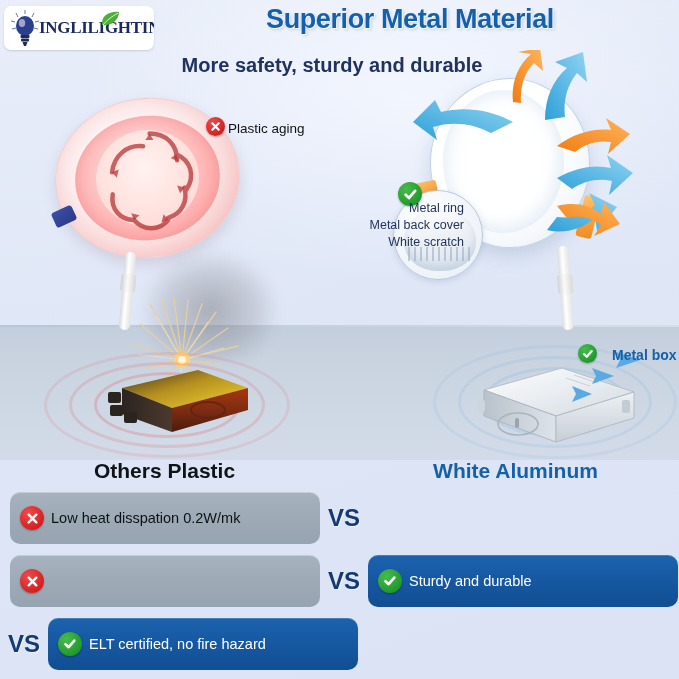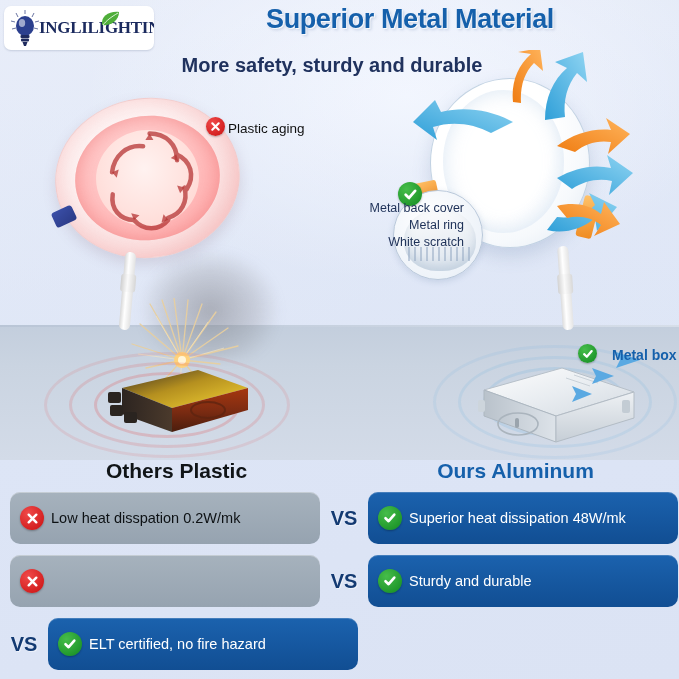--- a/index.html
+++ b/index.html
@@ -191,21 +191,21 @@
   }
   .tag-plastic{left:206px;top:117px;}
   .tag-metalbox{left:578px;top:344px;color:#1560ab;font-weight:700;font-size:14px;gap:15px;}
   .tag-check-callout{position:absolute;left:398px;top:182px;}
 
   
   .col-head{
     position:absolute;top:459px;font-size:21px;font-weight:700;
     text-align:center;
   }
-  .col-head.left{left:54px;width:245px;color:#101417;}
+  .col-head.left{left:42px;width:245px;color:#101417;}
   .col-head.right{left:388px;width:255px;color:#1560ab;}
 
   .rows{position:absolute;left:0;top:492px;width:679px;}
   .row{
     display:flex;align-items:center;height:52px;margin-bottom:11px;
   }
   .panel{
     display:flex;align-items:center;gap:7px;height:52px;box-sizing:border-box;
     border-radius:10px;padding:0 10px;font-size:14.5px;
   }
@@ -215,21 +215,21 @@
     color:#0d1114;
     box-shadow:inset 0 1px 0 rgba(255,255,255,.35);
   }
   .panel.good{
     width:310px;
     background:linear-gradient(180deg,#1b62ae,#114e93);
     color:#ffffff;
     box-shadow:inset 0 1px 0 rgba(255,255,255,.18);
   }
   .vs{
-    width:48px;text-align:center;font-size:20px;font-weight:700;color:#133a72;
+    width:48px;text-align:center;font-size:24px;font-weight:700;color:#133a72;
     text-shadow:1px 1px 0 rgba(255,255,255,.5);
   }
   .panel .label{line-height:17px;}
 </style>
 </head>
 <body>
 
 <div id="page">
 
   <div class="wall"></div>
@@ -385,22 +385,22 @@
     </div>
   </div>
 
   <span class="badge v tag-check-callout" style="width:24px;height:24px;">
     <svg width="15" height="15" viewBox="0 0 14 14">
         <path d="M2.5 7.2 L5.6 10.2 L11.3 3.6" stroke="#fff" stroke-width="2.6" fill="none" stroke-linecap="round" stroke-linejoin="round"></path>
       </svg>
   </span>
 
   <div class="callouts">
+    <div>Metal ring</div>
     <div>Metal back cover</div>
-    <div>Metal ring</div>
     <div>White scratch</div>
   </div>
 
   <div class="right-cable"></div>
 
   <div class="cool-waves">
     <div style="width:238px;height:108px;opacity:.30"></div>
     <div style="width:188px;height:86px;opacity:.40"></div>
     <div style="width:138px;height:64px;opacity:.50"></div>
   </div>
@@ -473,42 +473,34 @@
     <svg class="leaf" width="24" height="20" viewBox="0 0 24 20">
       <path d="M21 2 C11 1 3 6 4 15 C12 16 21 11 21 2 z" fill="#4fae3a"></path>
       <path d="M20 3 C13 7 8 11 5 15" stroke="#ffffff" stroke-width="1" fill="none" opacity=".8"></path>
     </svg>
   </div>
 
   <div class="title">Superior Metal Material</div>
   <div class="subtitle">More safety, sturdy and durable</div>
 
   <div class="col-head left">Others Plastic</div>
-  <div class="col-head right">Ours Aluminum</div>
+  <div class="col-head right">White Aluminum</div>
 
   <div class="rows">
 
     <div class="row">
       <div class="panel bad">
         <span class="badge x" style="width:24px;height:24px;">
           <svg width="13" height="13" viewBox="0 0 12 12">
               <path d="M2.5 2.5 L9.5 9.5 M9.5 2.5 L2.5 9.5" stroke="#fff" stroke-width="2.3" stroke-linecap="round"></path>
             </svg>
         </span>
         <span class="label">Low heat disspation 0.2W/mk</span>
       </div>
       <div class="vs">VS</div>
-      <div class="panel good">
-        <span class="badge v" style="width:24px;height:24px;">
-          <svg width="14" height="14" viewBox="0 0 14 14">
-              <path d="M2.5 7.2 L5.6 10.2 L11.3 3.6" stroke="#fff" stroke-width="2.6" fill="none" stroke-linecap="round" stroke-linejoin="round"></path>
-            </svg>
-        </span>
-        <span class="label">Superior heat dissipation 48W/mk</span>
-      </div>
     </div>
 
     <div class="row">
       <div class="panel bad">
         <span class="badge x" style="width:24px;height:24px;">
           <svg width="13" height="13" viewBox="0 0 12 12">
               <path d="M2.5 2.5 L9.5 9.5 M9.5 2.5 L2.5 9.5" stroke="#fff" stroke-width="2.3" stroke-linecap="round"></path>
             </svg>
         </span>
       </div>

